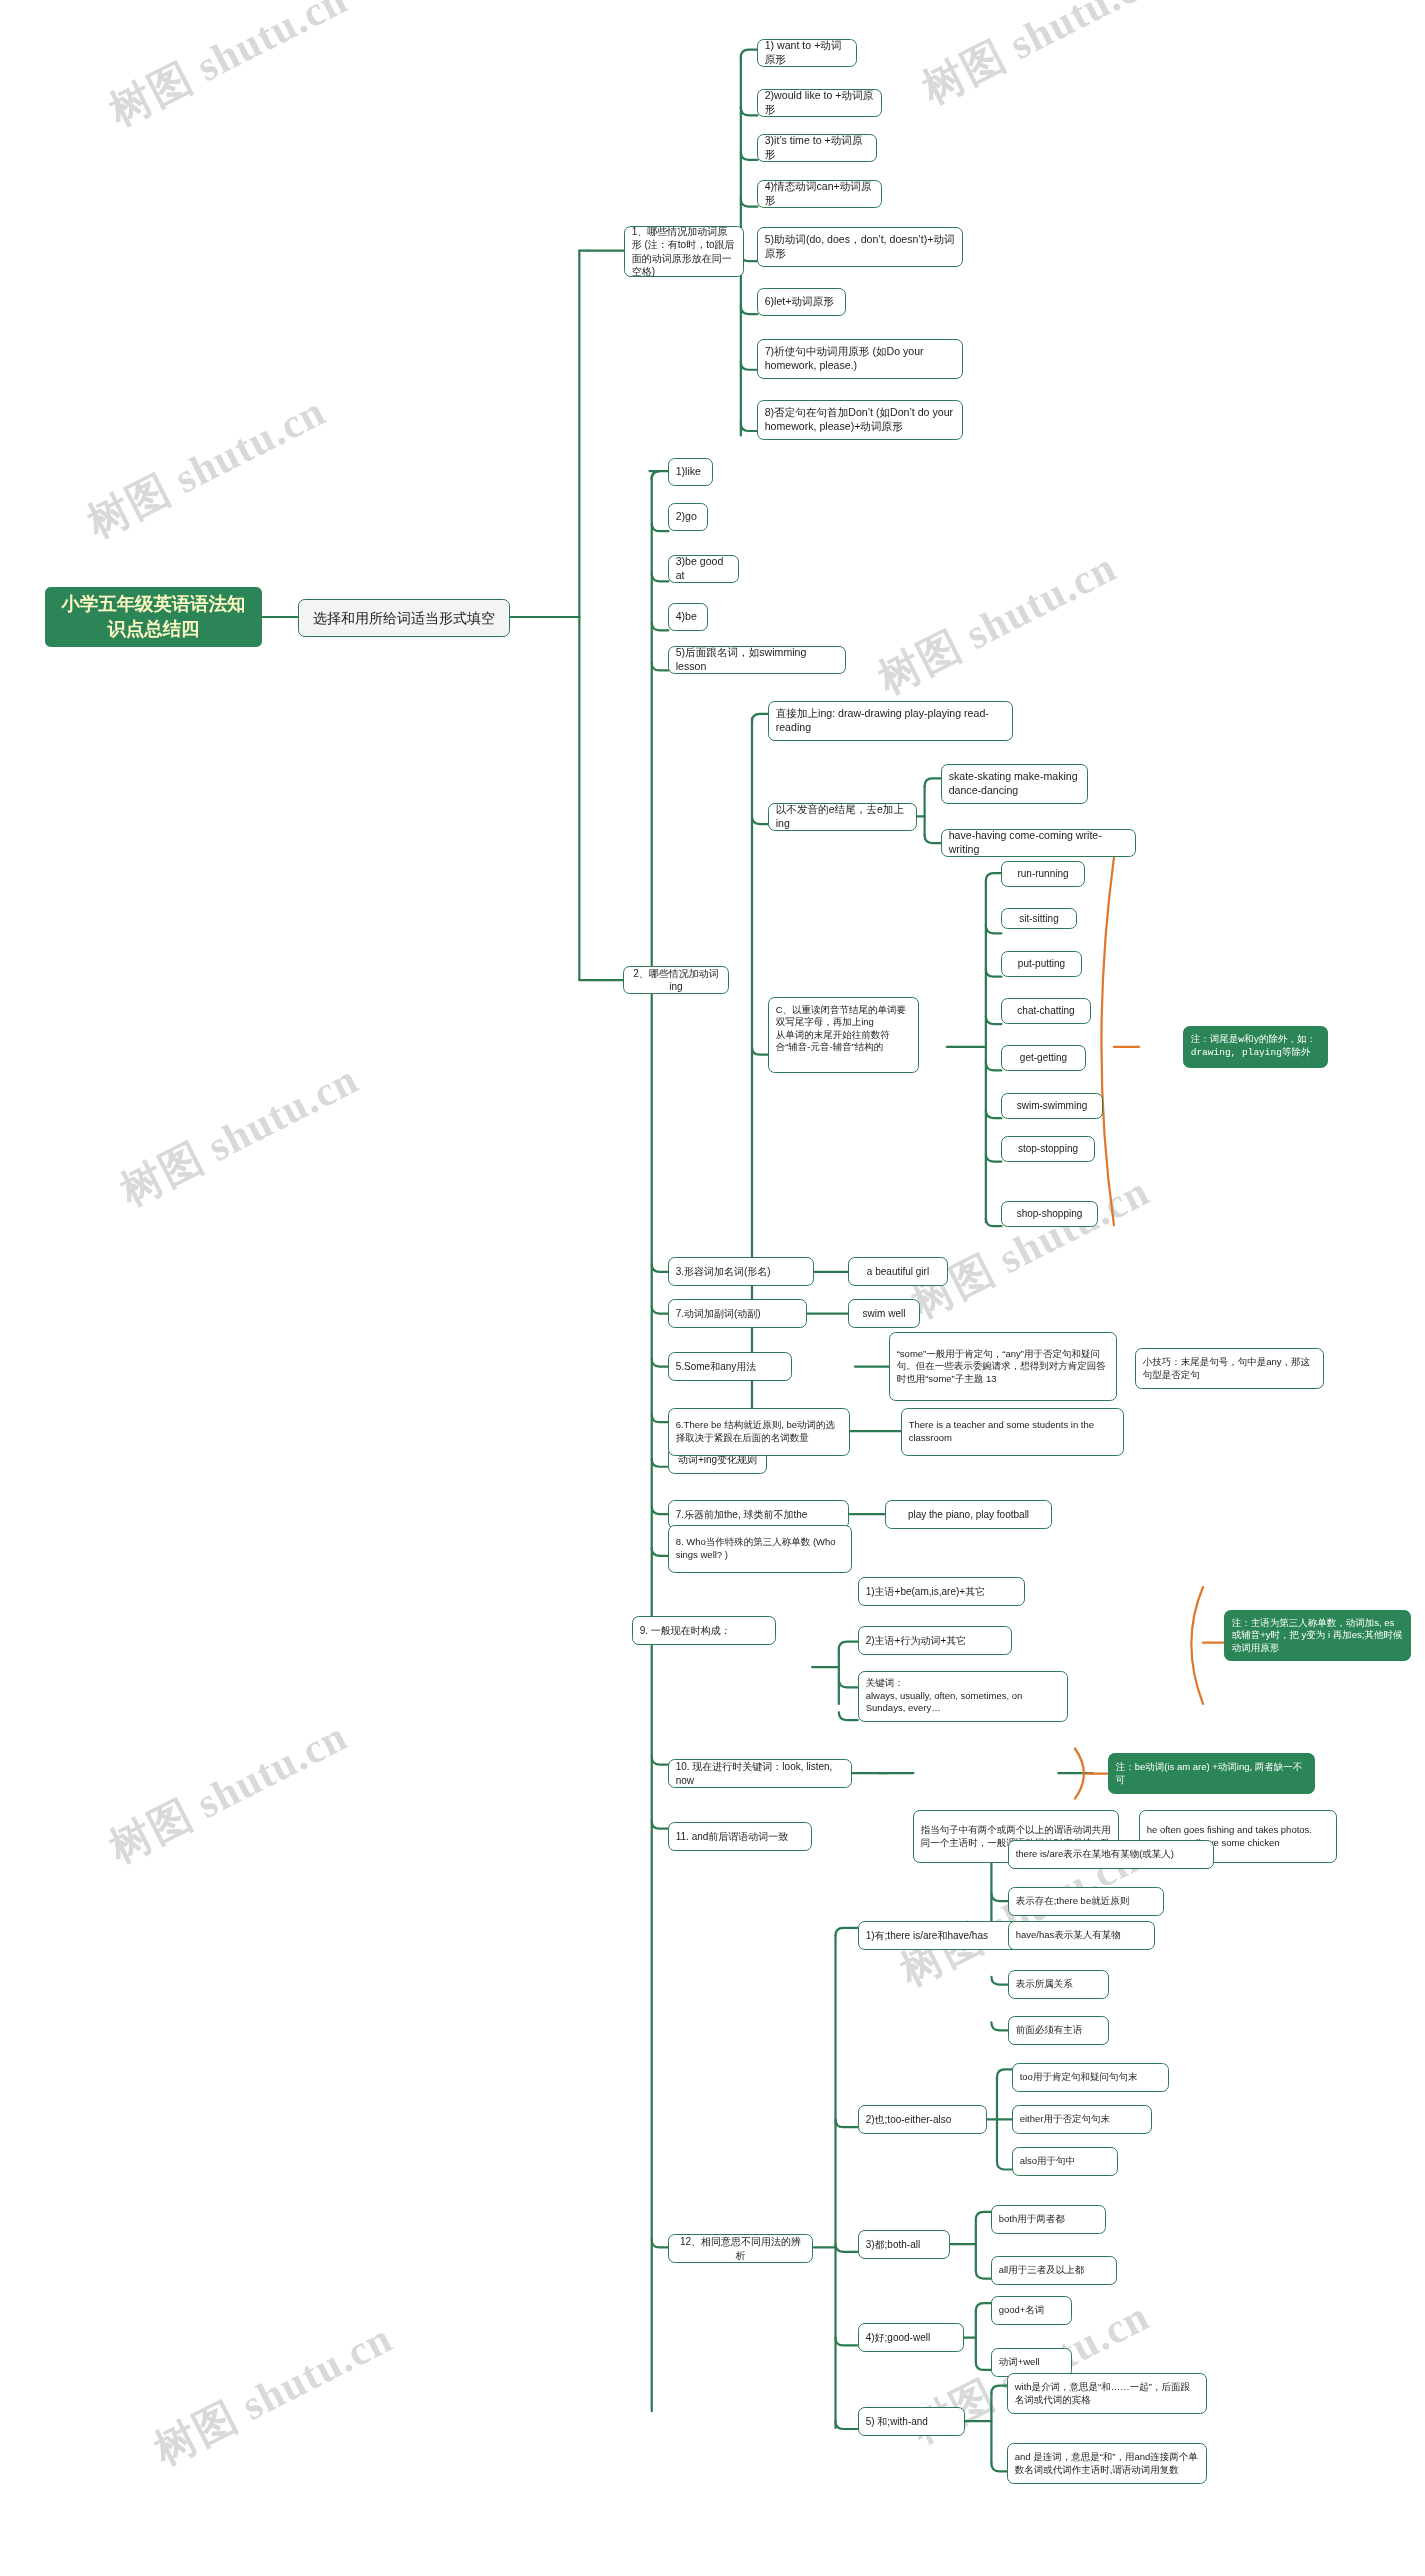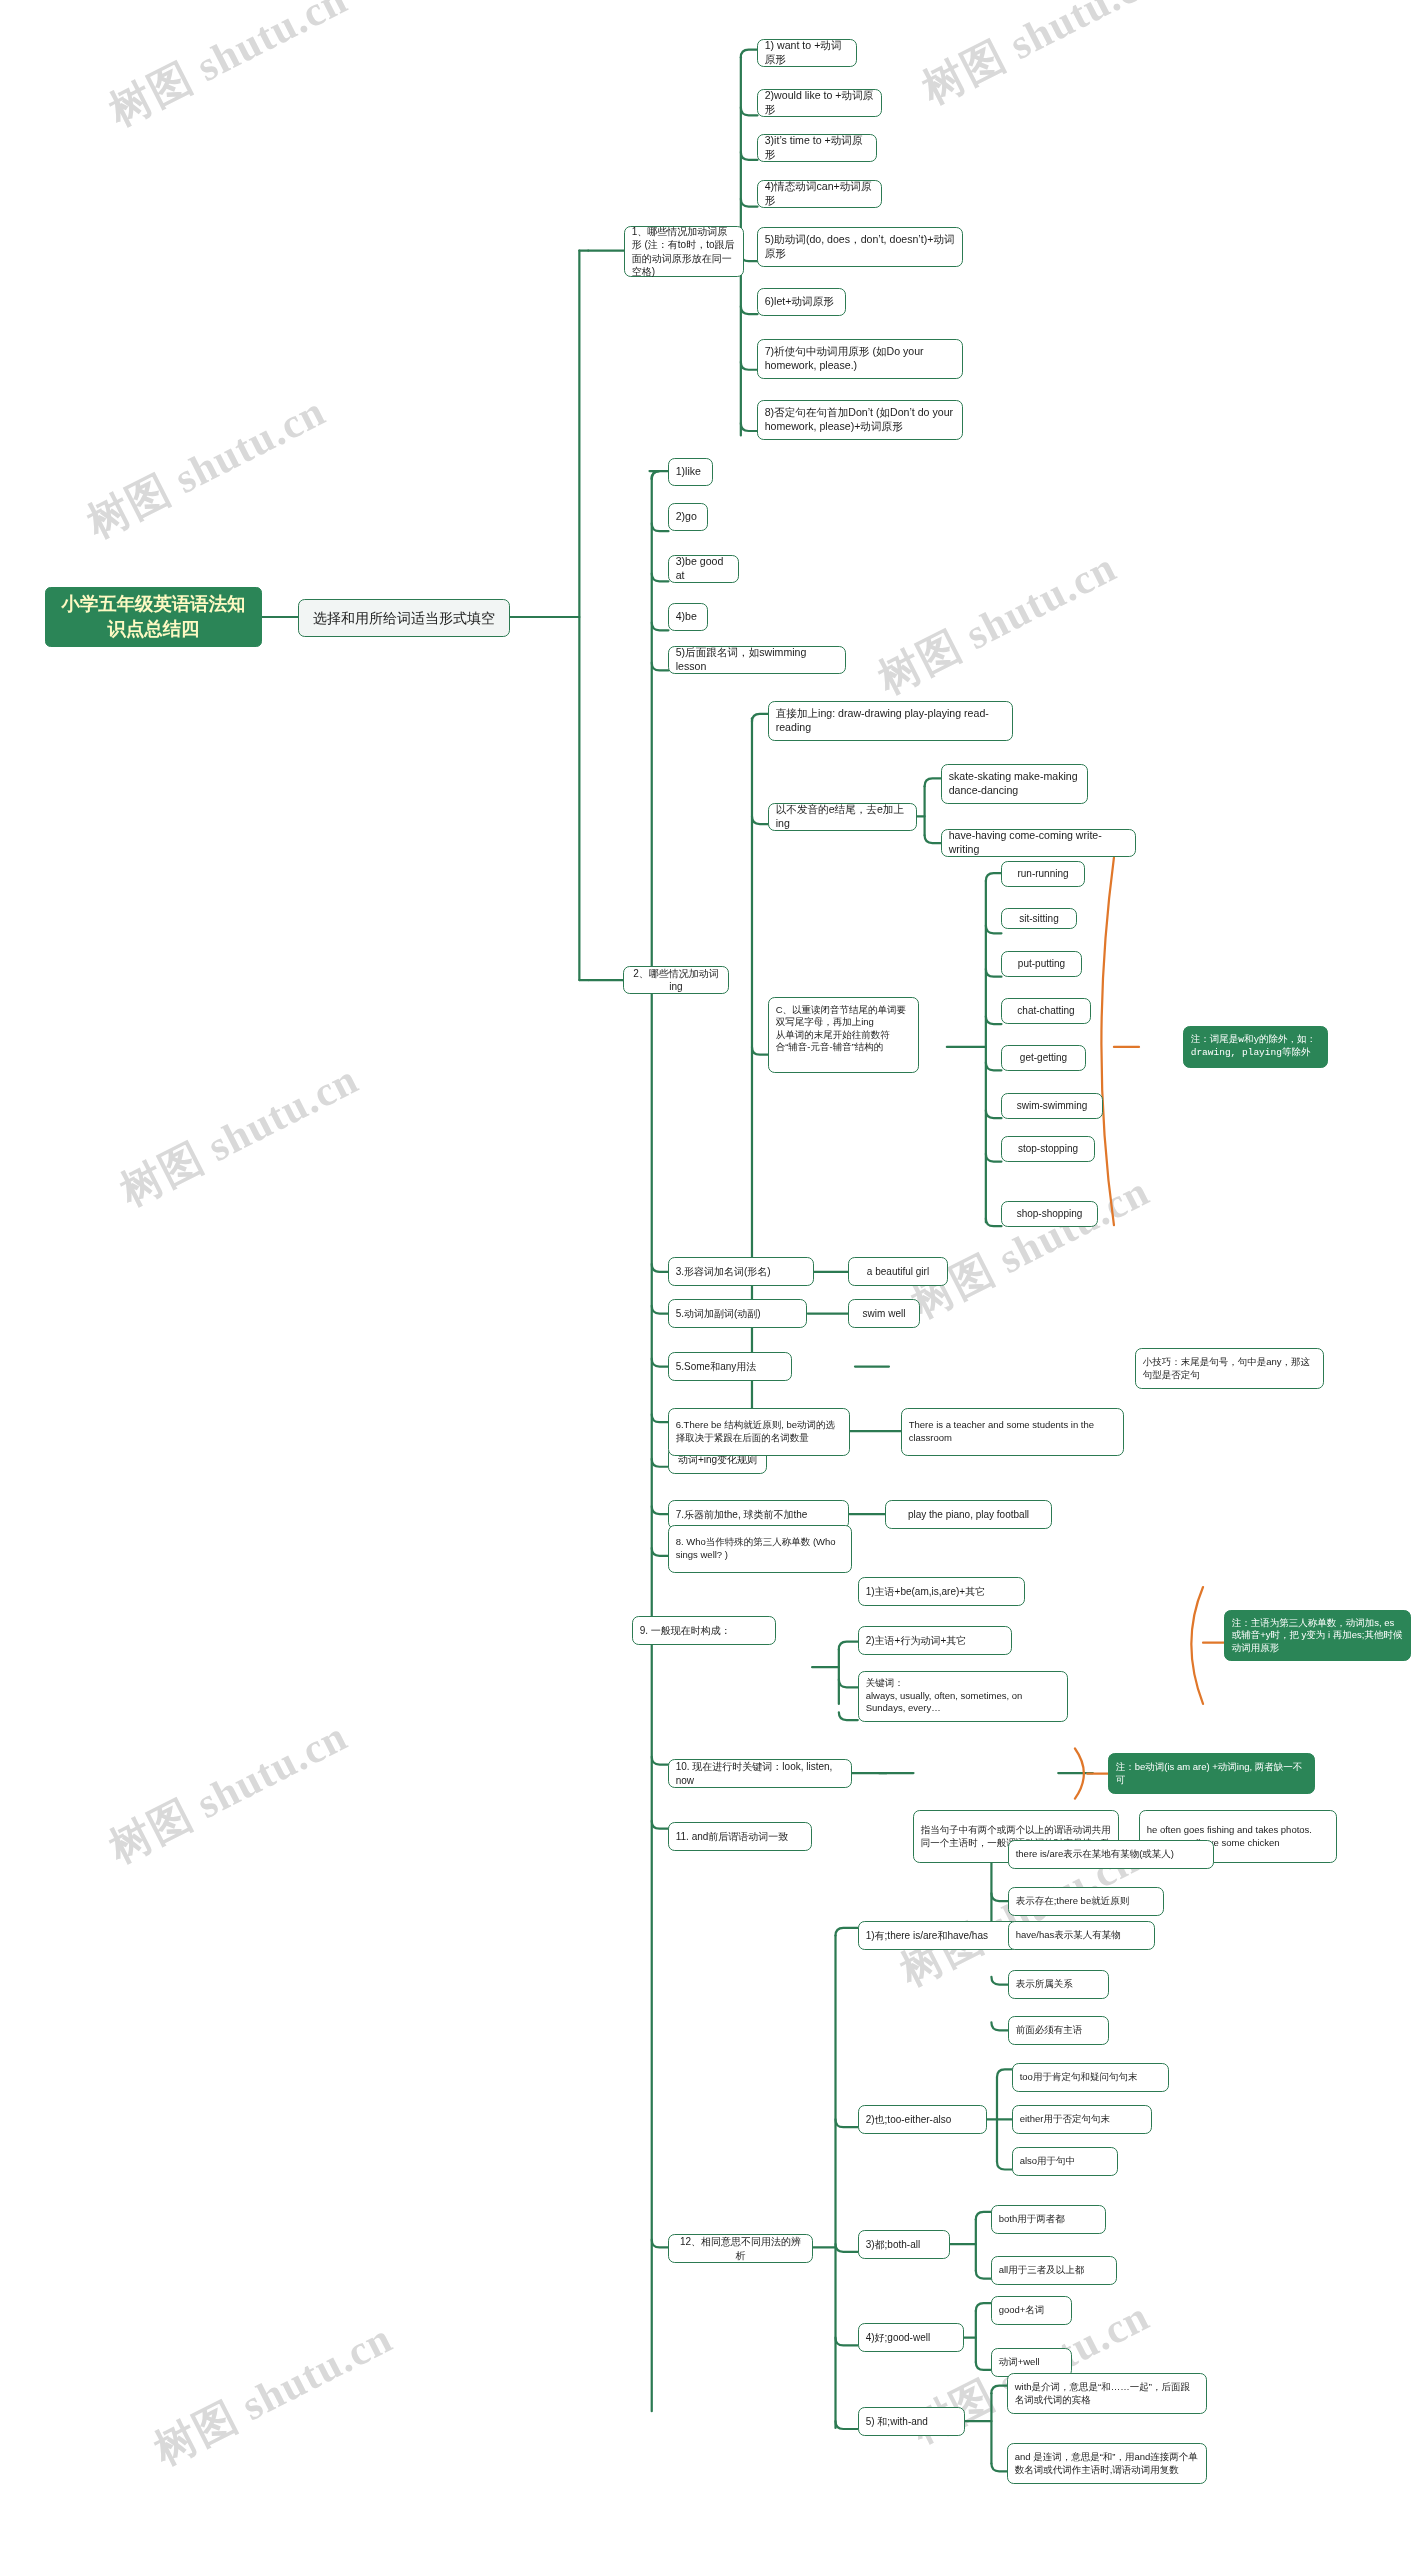--- a/index.html
+++ b/index.html
@@ -271,24 +271,25 @@
   <div class="node ctr small" style="left:1001px;top:1045px;width:85px;height:25.6px;">get-getting</div>
   <div class="node ctr small" style="left:1001px;top:1093px;width:102px;height:25.6px;">swim-swimming</div>
   <div class="node ctr small" style="left:1001px;top:1136px;width:94px;height:25.6px;">stop-stopping</div>
   <div class="node ctr small" style="left:1001px;top:1201px;width:97px;height:25.6px;">shop-shopping</div>
 
   <div class="node note tiny" style="left:1183px;top:1026px;width:145px;height:42px;font-family:Liberation Mono, monospace;">注：词尾是w和y的除外，如：drawing, playing等除外</div>
 
   <div class="node small" style="left:668px;top:1257px;width:146px;height:29px;">3.形容词加名词(形名)</div>
   <div class="node ctr small" style="left:848px;top:1257px;width:100px;height:29px;">a beautiful girl</div>
 
-  <div class="node small" style="left:668px;top:1299px;width:139px;height:29px;">5.动词加副词(动副)</div>
+  <div class="node small" style="left:668px;top:1299px;width:139px;height:29px;">7.动词加副词(动副)</div>
   <div class="node ctr small" style="left:848px;top:1299px;width:72px;height:29px;">swim well</div>
 
   <div class="node small" style="left:668px;top:1352px;width:124px;height:29px;">5.Some和any用法</div>
+  <div class="node tiny" style="left:889px;top:1332px;width:228px;height:69px;">“some”一般用于肯定句，“any”用于否定句和疑问句。但在一些表示委婉请求，想得到对方肯定回答时也用“some”子主题 13</div>
   <div class="node tiny" style="left:1135px;top:1348px;width:189px;height:41px;">小技巧：末尾是句号，句中是any，那这句型是否定句</div>
 
   <div class="node tiny" style="left:668px;top:1408px;width:182px;height:48px;">6.There be 结构就近原则, be动词的选择取决于紧跟在后面的名词数量</div>
   <div class="node tiny" style="left:901px;top:1408px;width:223px;height:48px;">There is a teacher and some students in the classroom</div>
 
   <div class="node small" style="left:668px;top:1500px;width:181px;height:29px;">7.乐器前加the, 球类前不加the</div>
   <div class="node ctr small" style="left:885px;top:1500px;width:167px;height:29px;">play the piano, play football</div>
 
   <div class="node tiny" style="left:668px;top:1525px;width:184px;height:48px;">8. Who当作特殊的第三人称单数 (Who sings well? )</div>
 

